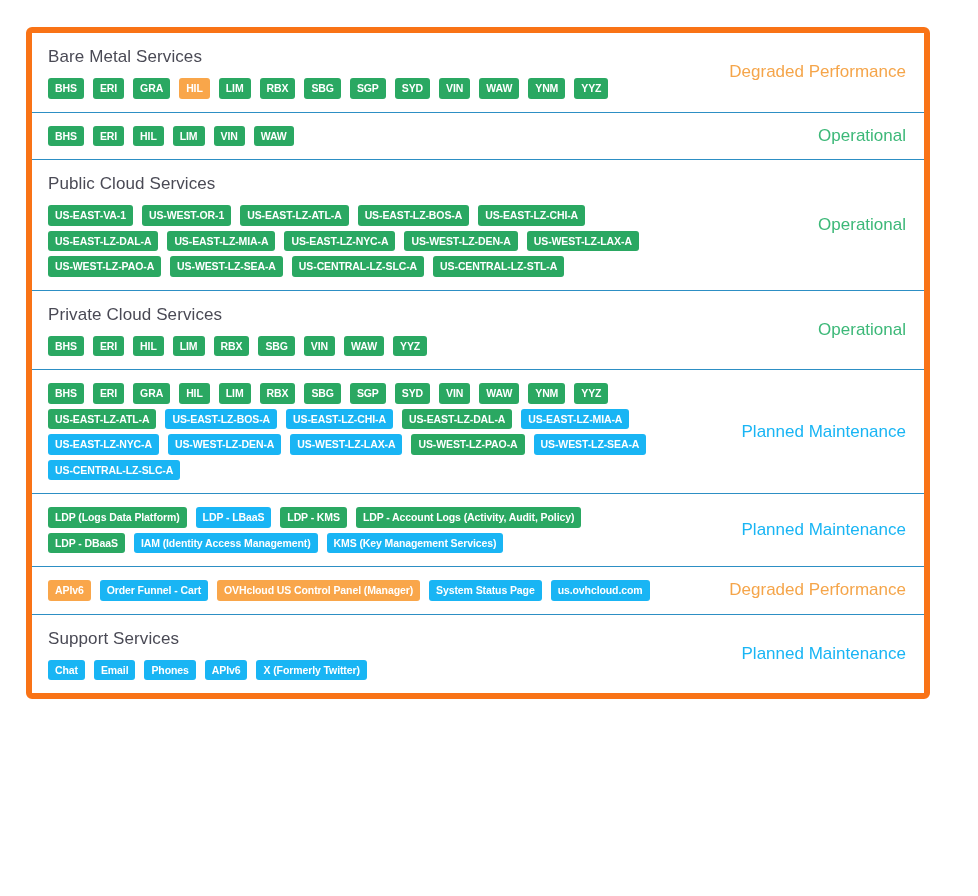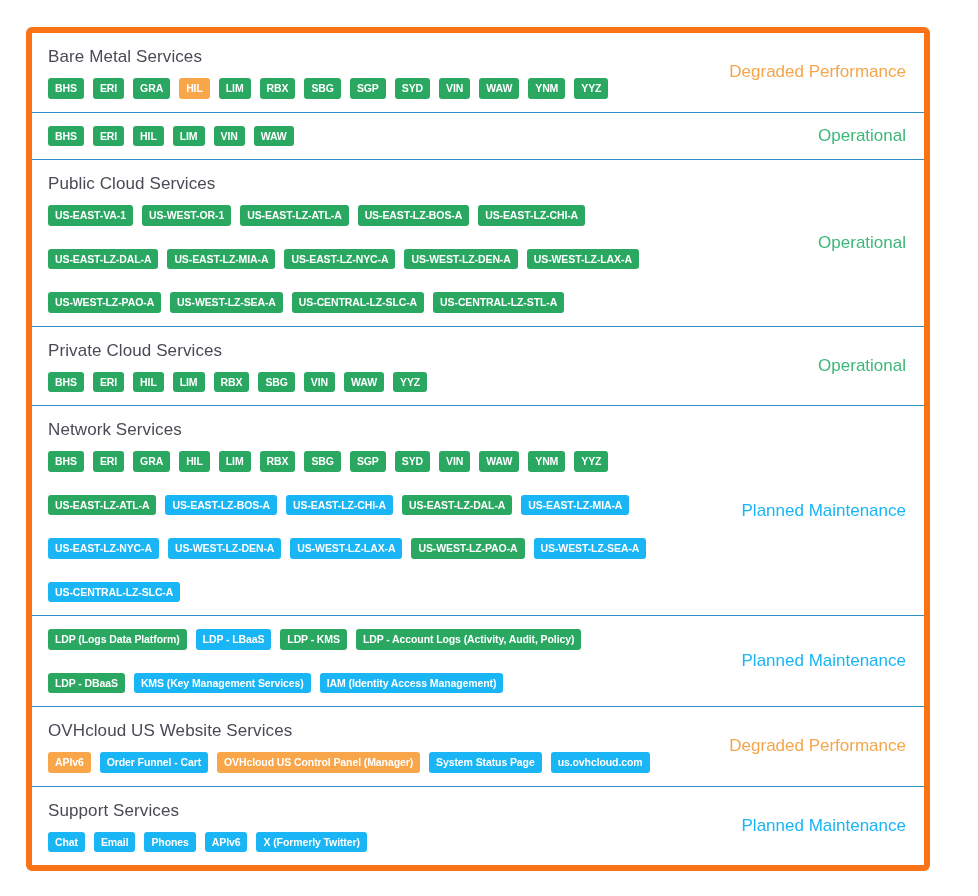--- a/index.html
+++ b/index.html
@@ -37,21 +37,21 @@
     font-size: 17px;
     font-weight: 400;
     color: #4a4a55;
     line-height: 22px;
     margin: 0 0 10px 0;
     letter-spacing: 0.1px;
   }
   .badge-wrap {
     display: flex;
     flex-wrap: wrap;
-    gap: 23px 9px;
+    gap: 5px 9px;
     align-items: flex-start;
   }
   .badge {
     display: inline-block;
     font-size: 10.5px;
     font-weight: 700;
     color: #ffffff;
     line-height: 1;
     padding: 5px 7px 5px 7px;
     border-radius: 3px;
@@ -148,21 +148,20 @@
           <span class="badge ok">SBG</span>
           <span class="badge ok">VIN</span>
           <span class="badge ok">WAW</span>
           <span class="badge ok">YYZ</span>
         </div>
       </div>
       <div class="group-status ok">Operational</div>
     </div>
     <div class="service-group">
       <div class="group-main">
-        <div class="group-title">Network Services</div>
         <div class="badge-wrap">
           <span class="badge ok">BHS</span>
           <span class="badge ok">ERI</span>
           <span class="badge ok">GRA</span>
           <span class="badge ok">HIL</span>
           <span class="badge ok">LIM</span>
           <span class="badge ok">RBX</span>
           <span class="badge ok">SBG</span>
           <span class="badge ok">SGP</span>
           <span class="badge ok">SYD</span>
@@ -186,29 +185,28 @@
       <div class="group-status maint">Planned Maintenance</div>
     </div>
     <div class="service-group">
       <div class="group-main">
         <div class="badge-wrap">
           <span class="badge ok">LDP (Logs Data Platform)</span>
           <span class="badge maint">LDP - LBaaS</span>
           <span class="badge ok">LDP - KMS</span>
           <span class="badge ok">LDP - Account Logs (Activity, Audit, Policy)</span>
           <span class="badge ok">LDP - DBaaS</span>
+          <span class="badge maint">IAM (Identity Access Management)</span>
           <span class="badge maint">KMS (Key Management Services)</span>
-          <span class="badge maint">IAM (Identity Access Management)</span>
         </div>
       </div>
       <div class="group-status maint">Planned Maintenance</div>
     </div>
     <div class="service-group">
       <div class="group-main">
-        <div class="group-title">OVHcloud US Website Services</div>
         <div class="badge-wrap">
           <span class="badge warn">APIv6</span>
           <span class="badge maint">Order Funnel - Cart</span>
           <span class="badge warn">OVHcloud US Control Panel (Manager)</span>
           <span class="badge maint">System Status Page</span>
           <span class="badge maint">us.ovhcloud.com</span>
         </div>
       </div>
       <div class="group-status warn">Degraded Performance</div>
     </div>

